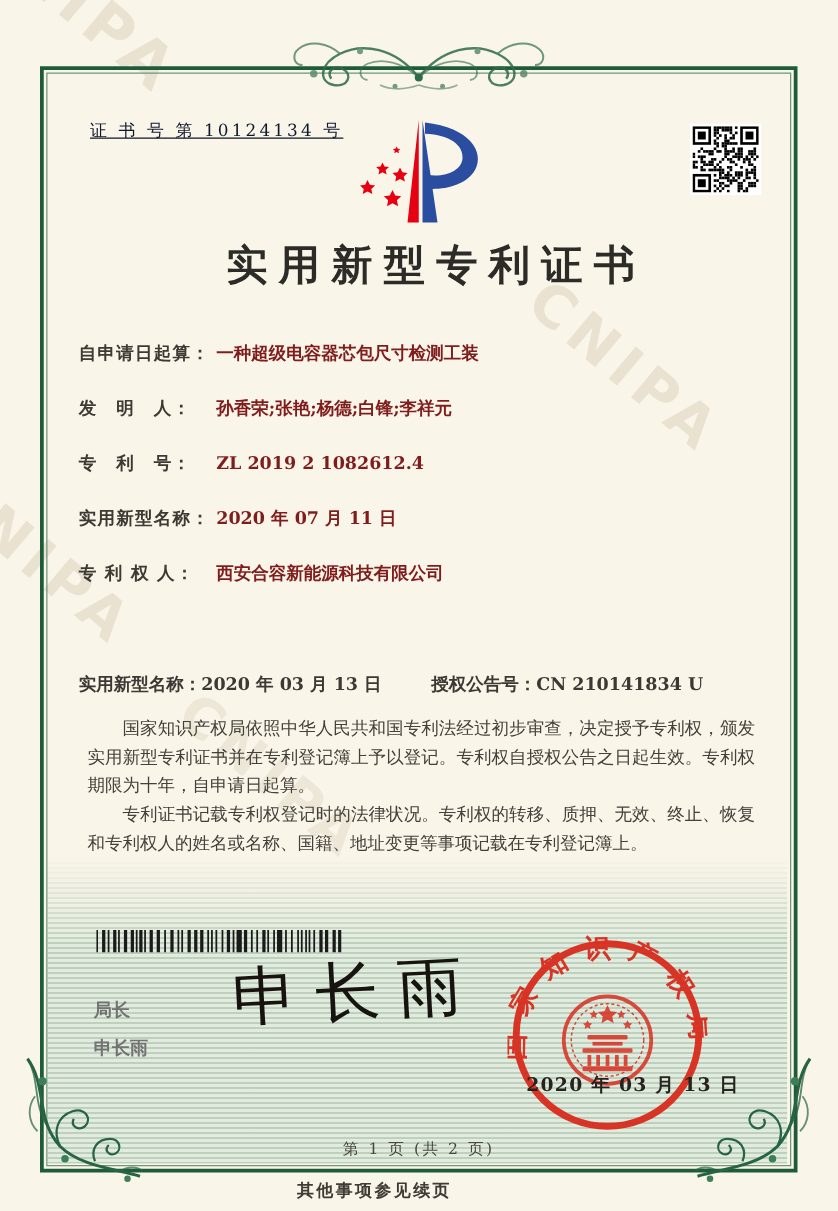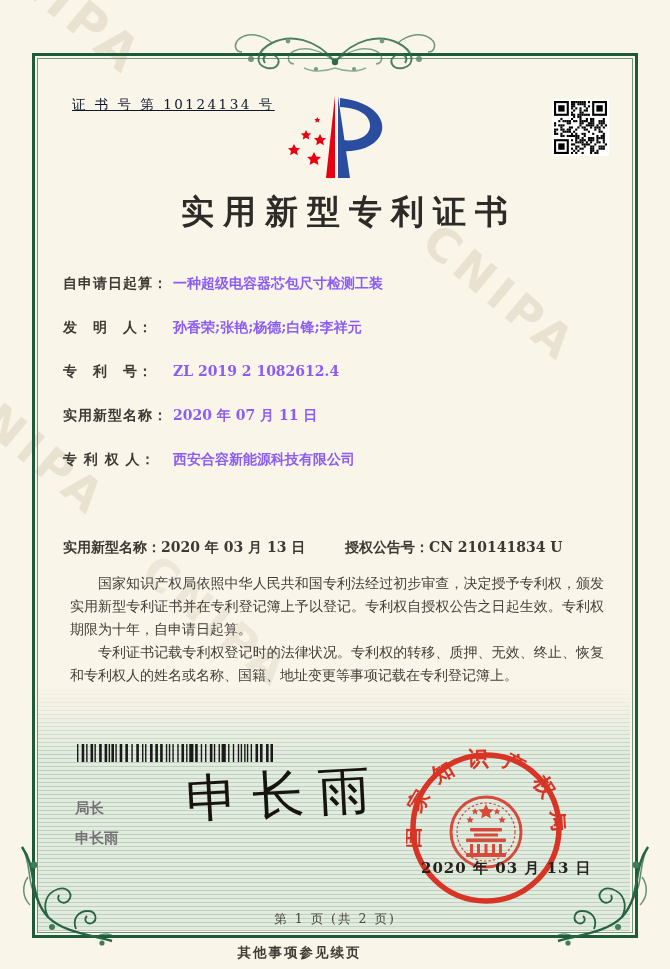--- a/index.html
+++ b/index.html
@@ -42,21 +42,21 @@
   }
   .logo{position:absolute;left:276px;top:94px;width:118px;height:86px;z-index:3;}
   .qr{position:absolute;left:552px;top:99px;width:57px;height:57px;background:#fff;z-index:3;padding:2px;box-sizing:border-box;}
   .title{
     position:absolute;left:49px;top:190px;width:600px;z-index:3;
     text-align:center;font-size:33px;font-weight:700;letter-spacing:9px;color:#2d2b27;
   }
   .fields{position:absolute;left:63px;top:274px;width:528px;z-index:3;font-size:14px;line-height:18px;}
   .frow{display:flex;margin-bottom:26px;}
   .flabel{width:110px;flex:none;letter-spacing:1px;font-weight:600;color:#3d3933;}
-  .fvalue{flex:1;font-weight:600;color:#8b5cf6;}
+  .fvalue{flex:1;font-weight:600;color:#7f1d1d;}
   .grant-row{position:absolute;top:539px;z-index:3;font-size:14px;font-weight:600;white-space:nowrap;}
   .grant-left{left:63px;}
   .grant-right{left:345px;}
   .paras{
     position:absolute;left:70px;top:572px;width:534px;z-index:3;
     font-size:14px;line-height:23px;text-align:justify;color:#44403a;
   }
   .paras p{margin:0;text-indent:2em;}
   .barcode{position:absolute;left:77px;top:744px;width:196px;height:18px;z-index:3;}
   .sig-block{position:absolute;left:75px;top:799px;z-index:3;font-size:14.5px;font-weight:600;color:#737373;}

